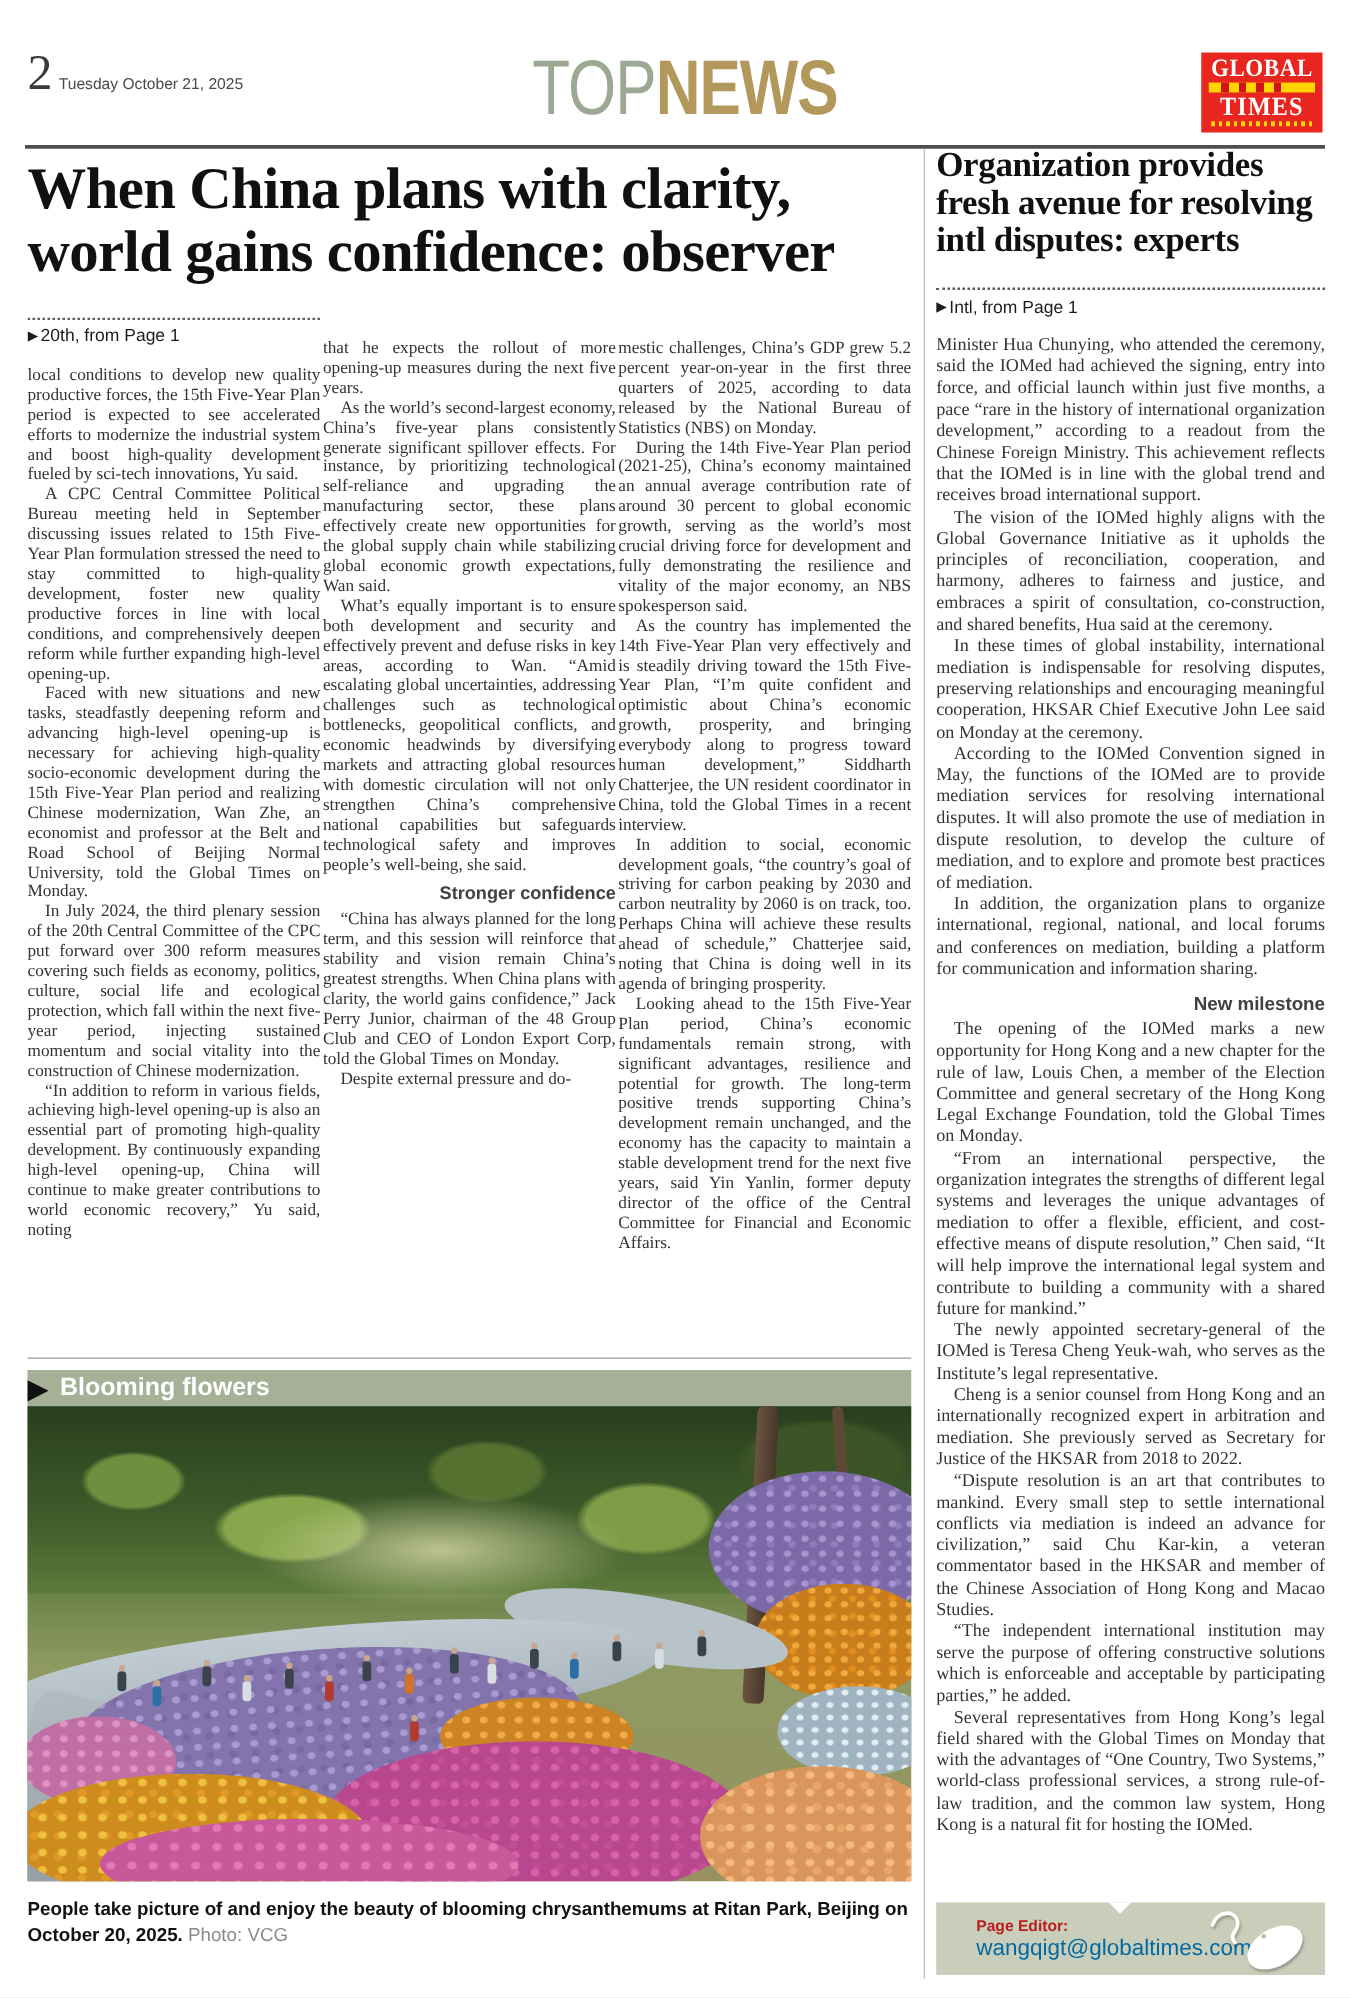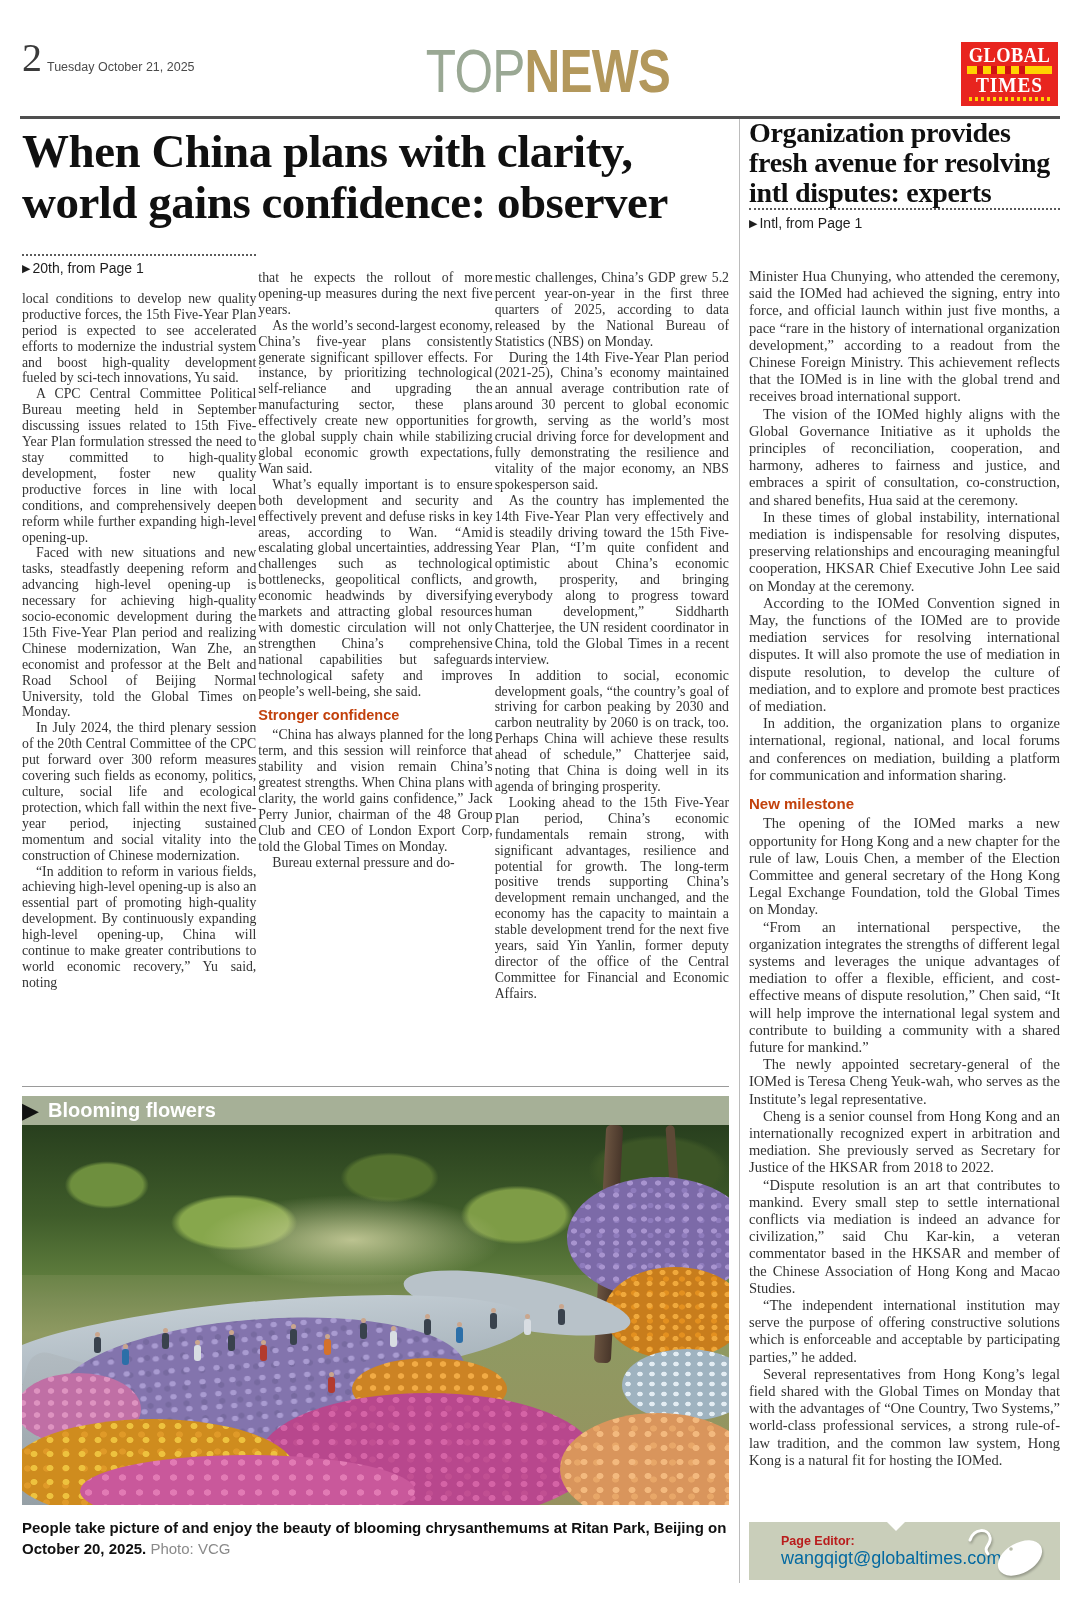--- a/index.html
+++ b/index.html
@@ -32,27 +32,27 @@
   .headline { font-size:47px; line-height:51px; font-weight:700; color:#101010; letter-spacing:-0.5px; }
   .jump { font-family:"Liberation Sans",sans-serif; font-size:14px; color:#1d1d1d;
     border-top:2px dotted #5a5a5a; padding-top:5px; }
   .jump .tri { font-size:11px; position:relative; top:-1px; margin-right:2px; }
   .cols { position:absolute; left:22px; top:254px; width:707px; height:812px; display:flex; gap:2px; overflow:hidden; }
   .col { flex:1 1 0; font-size:13.8px; line-height:15.9px; text-align:justify; color:#333; }
   .col .jump { margin-bottom:13px; }
   .col-pad { padding-top:16px; }
   .para { text-indent:14px; }
   .para.lead { text-indent:0; }
-  .subhead { font-family:"Liberation Sans",sans-serif; font-weight:700; font-size:14.5px; color:#c2410c;
-    margin:9px 0 3px; text-indent:0; text-align:left; }
+  .subhead { font-family:"Liberation Sans",sans-serif; font-weight:700; font-size:14.5px; color:#404040;
+    margin:9px 0 3px; text-indent:0; text-align:right; }
 
   
   .side-art { position:absolute; left:749px; top:118px; width:311px; }
   .side-headline { font-size:28px; line-height:30px; font-weight:700; color:#101010; letter-spacing:-0.3px; }
-  .side-jump { }
+  .side-jump { margin-top:22px; }
   .side-body { position:absolute; left:749px; top:268px; width:311px; height:1250px; overflow:hidden;
     font-size:14.5px; line-height:17.2px; text-align:justify; color:#333; }
   .side-body .subhead { font-size:15px; margin:11px 0 3px; }
 
   
   .photo-sec { position:absolute; left:22px; top:1086px; width:707px; }
   .photo-rule { height:1px; background:#9a9a9a; }
   .photo-bar { position:relative; margin-top:9px; height:29px; background:#a6b097; }
   .photo-bar .tri { position:absolute; left:0; top:1px; color:#111; font-size:22px; line-height:27px; }
   .photo-bar .lbl { position:absolute; left:26px; top:1px; color:#fff; font-family:"Liberation Sans",sans-serif;
@@ -155,21 +155,21 @@
           <p class="para">“In addition to reform in various fields, achieving high-level opening-up is also an essential part of promoting high-quality development. By continuously expanding high-level opening-up, China will continue to make greater contributions to world economic recovery,” Yu said, noting</p>
         </div>
     </div>
     <div class="col col-pad">
       <div>
           <p class="para lead">that he expects the rollout of more opening-up measures during the next five years.</p>
           <p class="para">As the world’s second-largest economy, China’s five-year plans consistently generate significant spillover effects. For instance, by prioritizing technological self-reliance and upgrading the manufacturing sector, these plans effectively create new opportunities for the global supply chain while stabilizing global economic growth expectations, Wan said.</p>
           <p class="para">What’s equally important is to ensure both development and security and effectively prevent and defuse risks in key areas, according to Wan. “Amid escalating global uncertainties, addressing challenges such as technological bottlenecks, geopolitical conflicts, and economic headwinds by diversifying markets and attracting global resources with domestic circulation will not only strengthen China’s comprehensive national capabilities but safeguards technological safety and improves people’s well-being, she said.</p>
           <p class="subhead">Stronger confidence</p>
           <p class="para">“China has always planned for the long term, and this session will reinforce that stability and vision remain China’s greatest strengths. When China plans with clarity, the world gains confidence,” Jack Perry Junior, chairman of the 48 Group Club and CEO of London Export Corp, told the Global Times on Monday.</p>
-          <p class="para">Bureau external pressure and do-</p>
+          <p class="para">Despite external pressure and do-</p>
         </div>
     </div>
     <div class="col col-pad">
       <div>
           <p class="para lead">mestic challenges, China’s GDP grew 5.2 percent year-on-year in the first three quarters of 2025, according to data released by the National Bureau of Statistics (NBS) on Monday.</p>
           <p class="para">During the 14th Five-Year Plan period (2021-25), China’s economy maintained an annual average contribution rate of around 30 percent to global economic growth, serving as the world’s most crucial driving force for development and fully demonstrating the resilience and vitality of the major economy, an NBS spokesperson said.</p>
           <p class="para">As the country has implemented the 14th Five-Year Plan very effectively and is steadily driving toward the 15th Five-Year Plan, “I’m quite confident and optimistic about China’s economic growth, prosperity, and bringing everybody along to progress toward human development,” Siddharth Chatterjee, the UN resident coordinator in China, told the Global Times in a recent interview.</p>
           <p class="para">In addition to social, economic development goals, “the country’s goal of striving for carbon peaking by 2030 and carbon neutrality by 2060 is on track, too. Perhaps China will achieve these results ahead of schedule,” Chatterjee said, noting that China is doing well in its agenda of bringing prosperity.</p>
           <p class="para">Looking ahead to the 15th Five-Year Plan period, China’s economic fundamentals remain strong, with significant advantages, resilience and potential for growth. The long-term positive trends supporting China’s development remain unchanged, and the economy has the capacity to maintain a stable development trend for the next five years, said Yin Yanlin, former deputy director of the office of the Central Committee for Financial and Economic Affairs.</p>
         </div>

